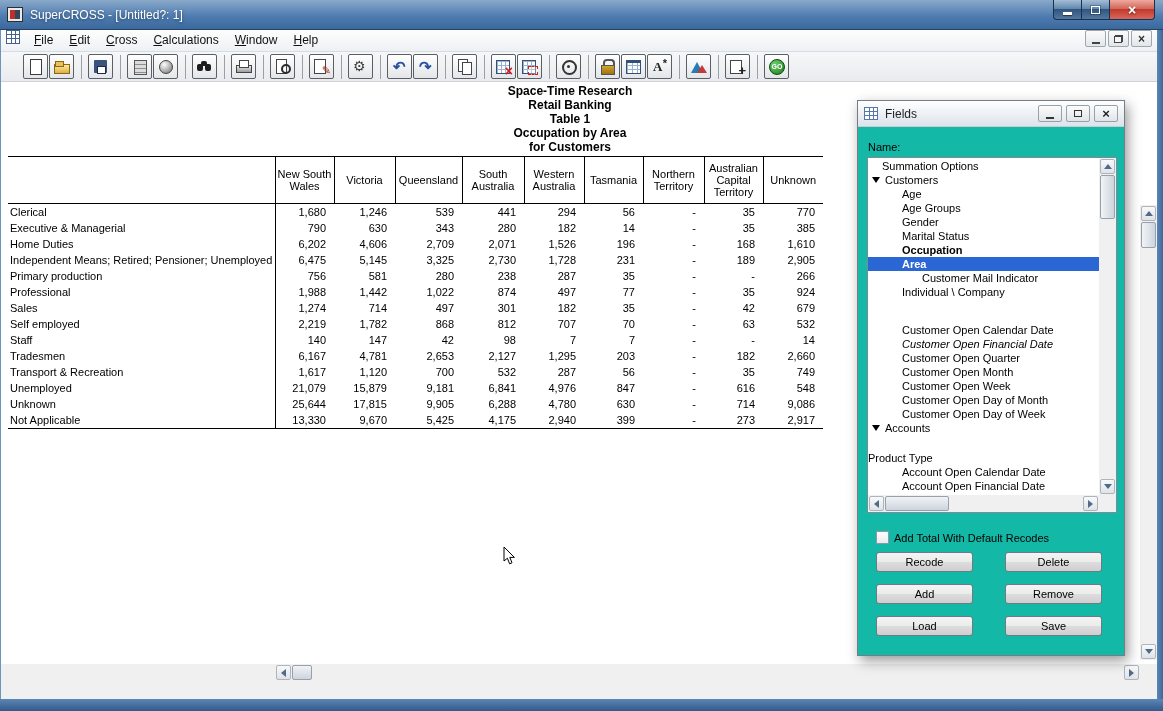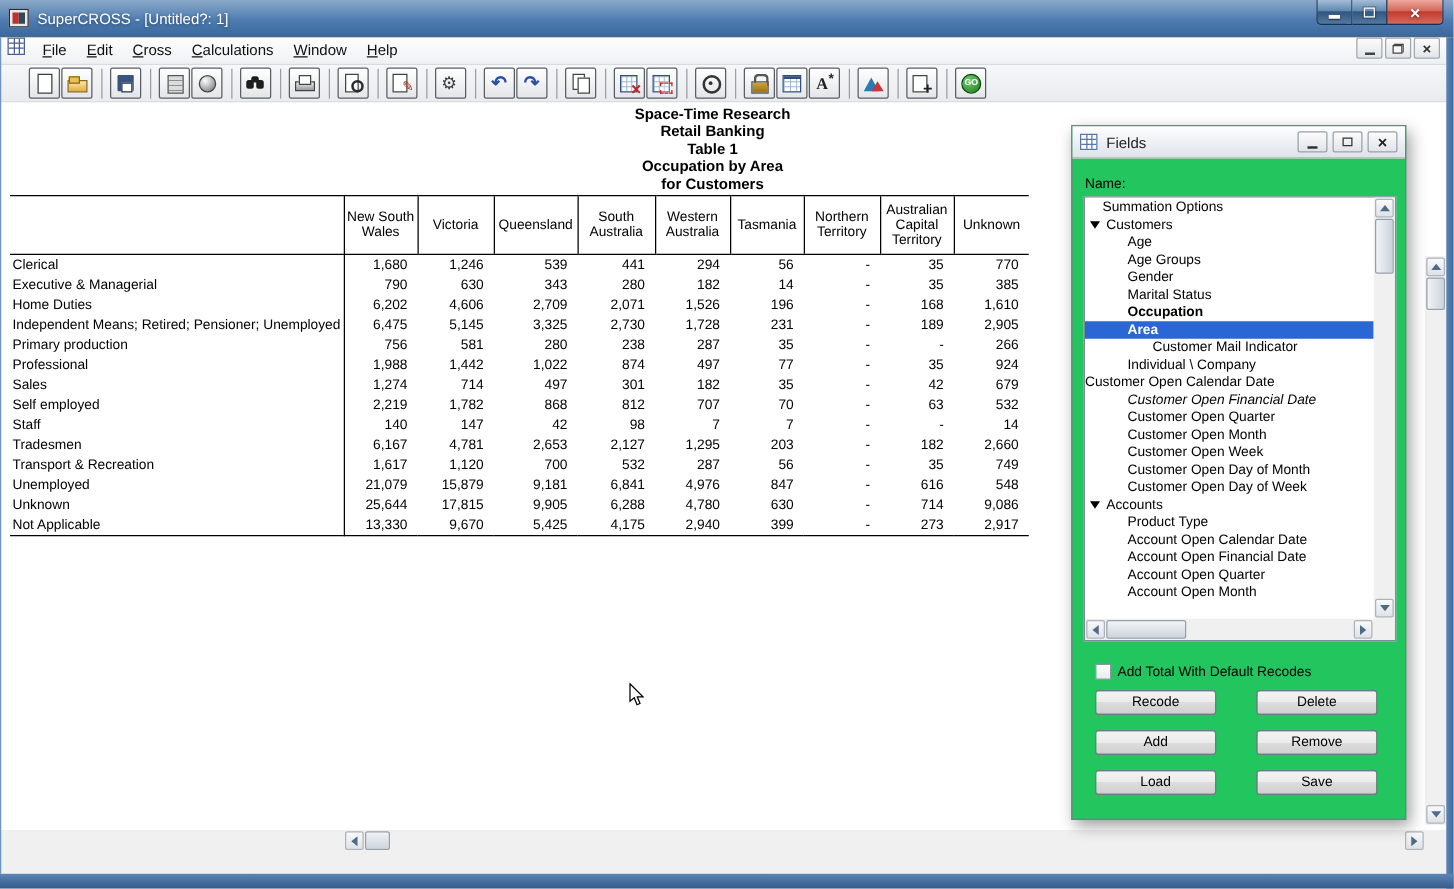--- a/index.html
+++ b/index.html
@@ -115,21 +115,21 @@
   .tri-left{width:0;height:0;border-top:4px solid transparent;border-bottom:4px solid transparent;border-right:5px solid #4f6b87}
   .tri-right{width:0;height:0;border-top:4px solid transparent;border-bottom:4px solid transparent;border-left:5px solid #4f6b87}
   .thumb-v{position:absolute;left:1px;width:15px;background:linear-gradient(90deg,#f2f4f6,#ccd4dd);border:1px solid #97a0ab;border-radius:2px}
   .thumb-h{position:absolute;top:1px;height:15px;background:linear-gradient(#f2f4f6,#ccd4dd);border:1px solid #97a0ab;border-radius:2px}
   .main-vscroll{position:absolute;left:1140px;top:123px;width:17px;height:455px;background:#f0f0f0}
   .bottom-band{position:absolute;left:0;top:582px;width:1157px;height:35px;background:#f0f0f0}
   .main-hscroll{position:absolute;left:275px;top:582px;width:865px;height:17px;background:#f0f0f0}
   .corner-filler{position:absolute;left:1140px;top:582px;width:17px;height:17px;background:#f0f0f0}
 
   
-  .fields-dialog{position:absolute;left:857px;top:18px;width:268px;height:556px;background:#22c55e;
+  .fields-dialog{position:absolute;left:857px;top:18px;width:268px;height:556px;background:#14b8a6;
     border:1px solid #767d86;box-shadow:3px 5px 12px rgba(0,0,0,.4);z-index:10}
   .fd-titlebar{position:absolute;top:0;left:0;right:0;height:26px;
     background:linear-gradient(#ffffff,#eaeef3 60%,#dde3ea);border-bottom:1px solid #c8cdd4;
     display:flex;align-items:center;padding:0 6px}
   .fd-icon{width:14px;height:13px;background:#fff;border:1px solid #5577aa;position:relative;flex:none}
   .fd-icon::before{content:"";position:absolute;left:0;right:0;top:3px;height:1px;background:#5577aa;box-shadow:0 4px 0 #5577aa}
   .fd-icon::after{content:"";position:absolute;top:0;bottom:0;left:4px;width:1px;background:#5577aa;box-shadow:4px 0 0 #5577aa}
   .fd-title{font-size:12px;color:#222;margin-left:7px}
   .fd-caption-group{margin-left:auto;display:flex;gap:4px}
   .fd-btn{width:24px;height:17px;border:1px solid #98a0a8;border-radius:2px;
@@ -565,21 +565,21 @@
             </div>
             <div class="list-item selected bold" style="padding-left: 34px;">
               <span>Area</span>
             </div>
             <div class="list-item" style="padding-left: 54px;">
               <span>Customer Mail Indicator</span>
             </div>
             <div class="list-item" style="padding-left: 34px;">
               <span>Individual \ Company</span>
             </div>
-            <div class="list-item" style="">
+            <div class="list-item" style="padding-left: 34px; margin-top: 24px;">
               <span>Customer Open Calendar Date</span>
             </div>
             <div class="list-item" style="padding-left: 34px; font-style: italic;">
               <span>Customer Open Financial Date</span>
             </div>
             <div class="list-item" style="padding-left: 34px;">
               <span>Customer Open Quarter</span>
             </div>
             <div class="list-item" style="padding-left: 34px;">
               <span>Customer Open Month</span>
@@ -590,21 +590,21 @@
             <div class="list-item" style="padding-left: 34px;">
               <span>Customer Open Day of Month</span>
             </div>
             <div class="list-item" style="padding-left: 34px;">
               <span>Customer Open Day of Week</span>
             </div>
             <div class="list-item" style="padding-left: 4px;">
               <span class="tri-expand"></span>
               <span>Accounts</span>
             </div>
-            <div class="list-item" style="padding-left: 34px;">
+            <div class="list-item" style=" margin-top: 16px;">
               <span>Product Type</span>
             </div>
             <div class="list-item" style="padding-left: 34px;">
               <span>Account Open Calendar Date</span>
             </div>
             <div class="list-item" style="padding-left: 34px; text-align: right;">
               <span>Account Open Financial Date</span>
             </div>
             <div class="list-item" style="padding-left: 34px;">
               <span>Account Open Quarter</span>

